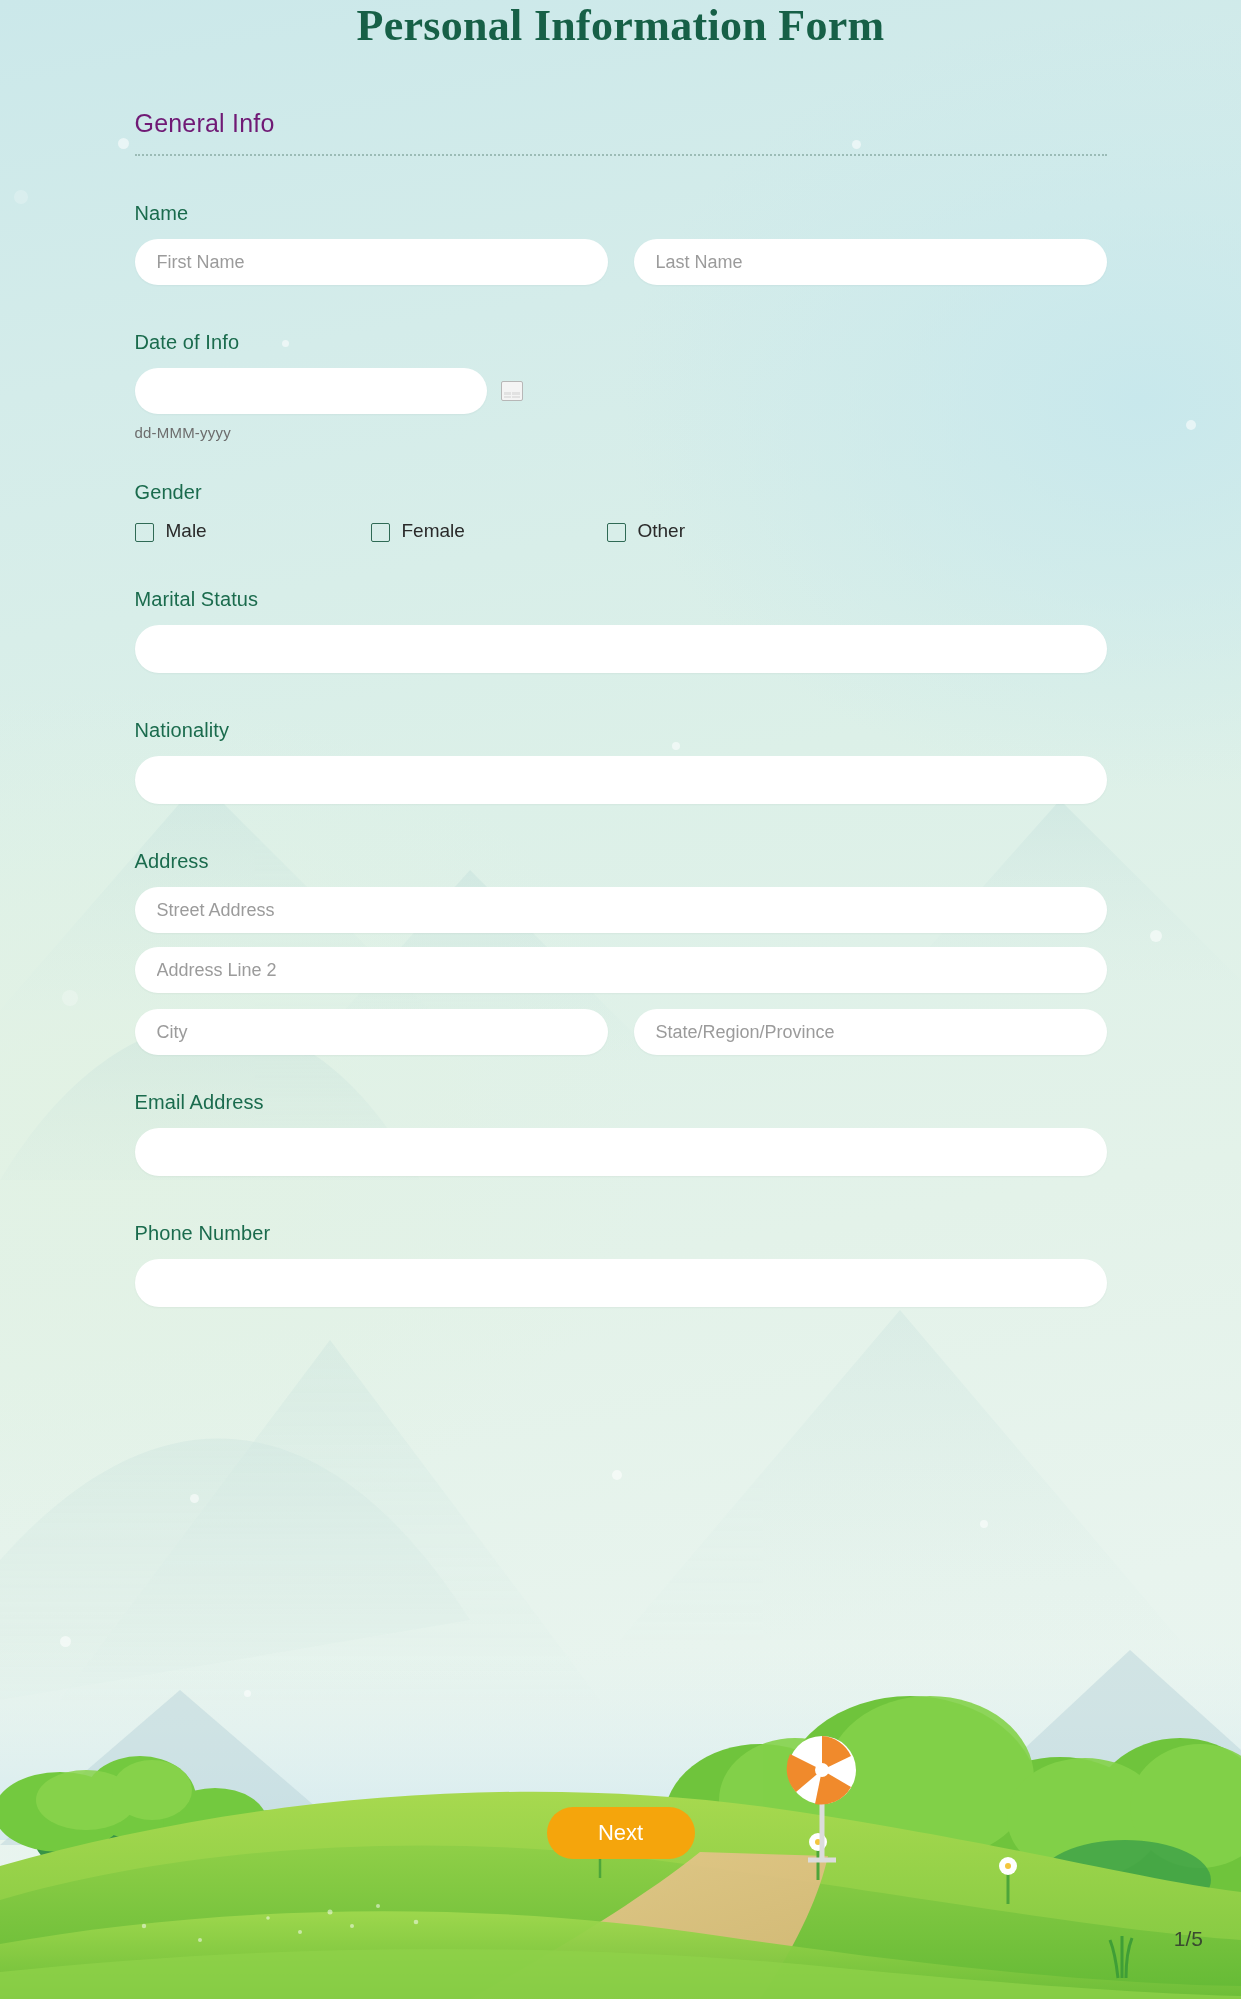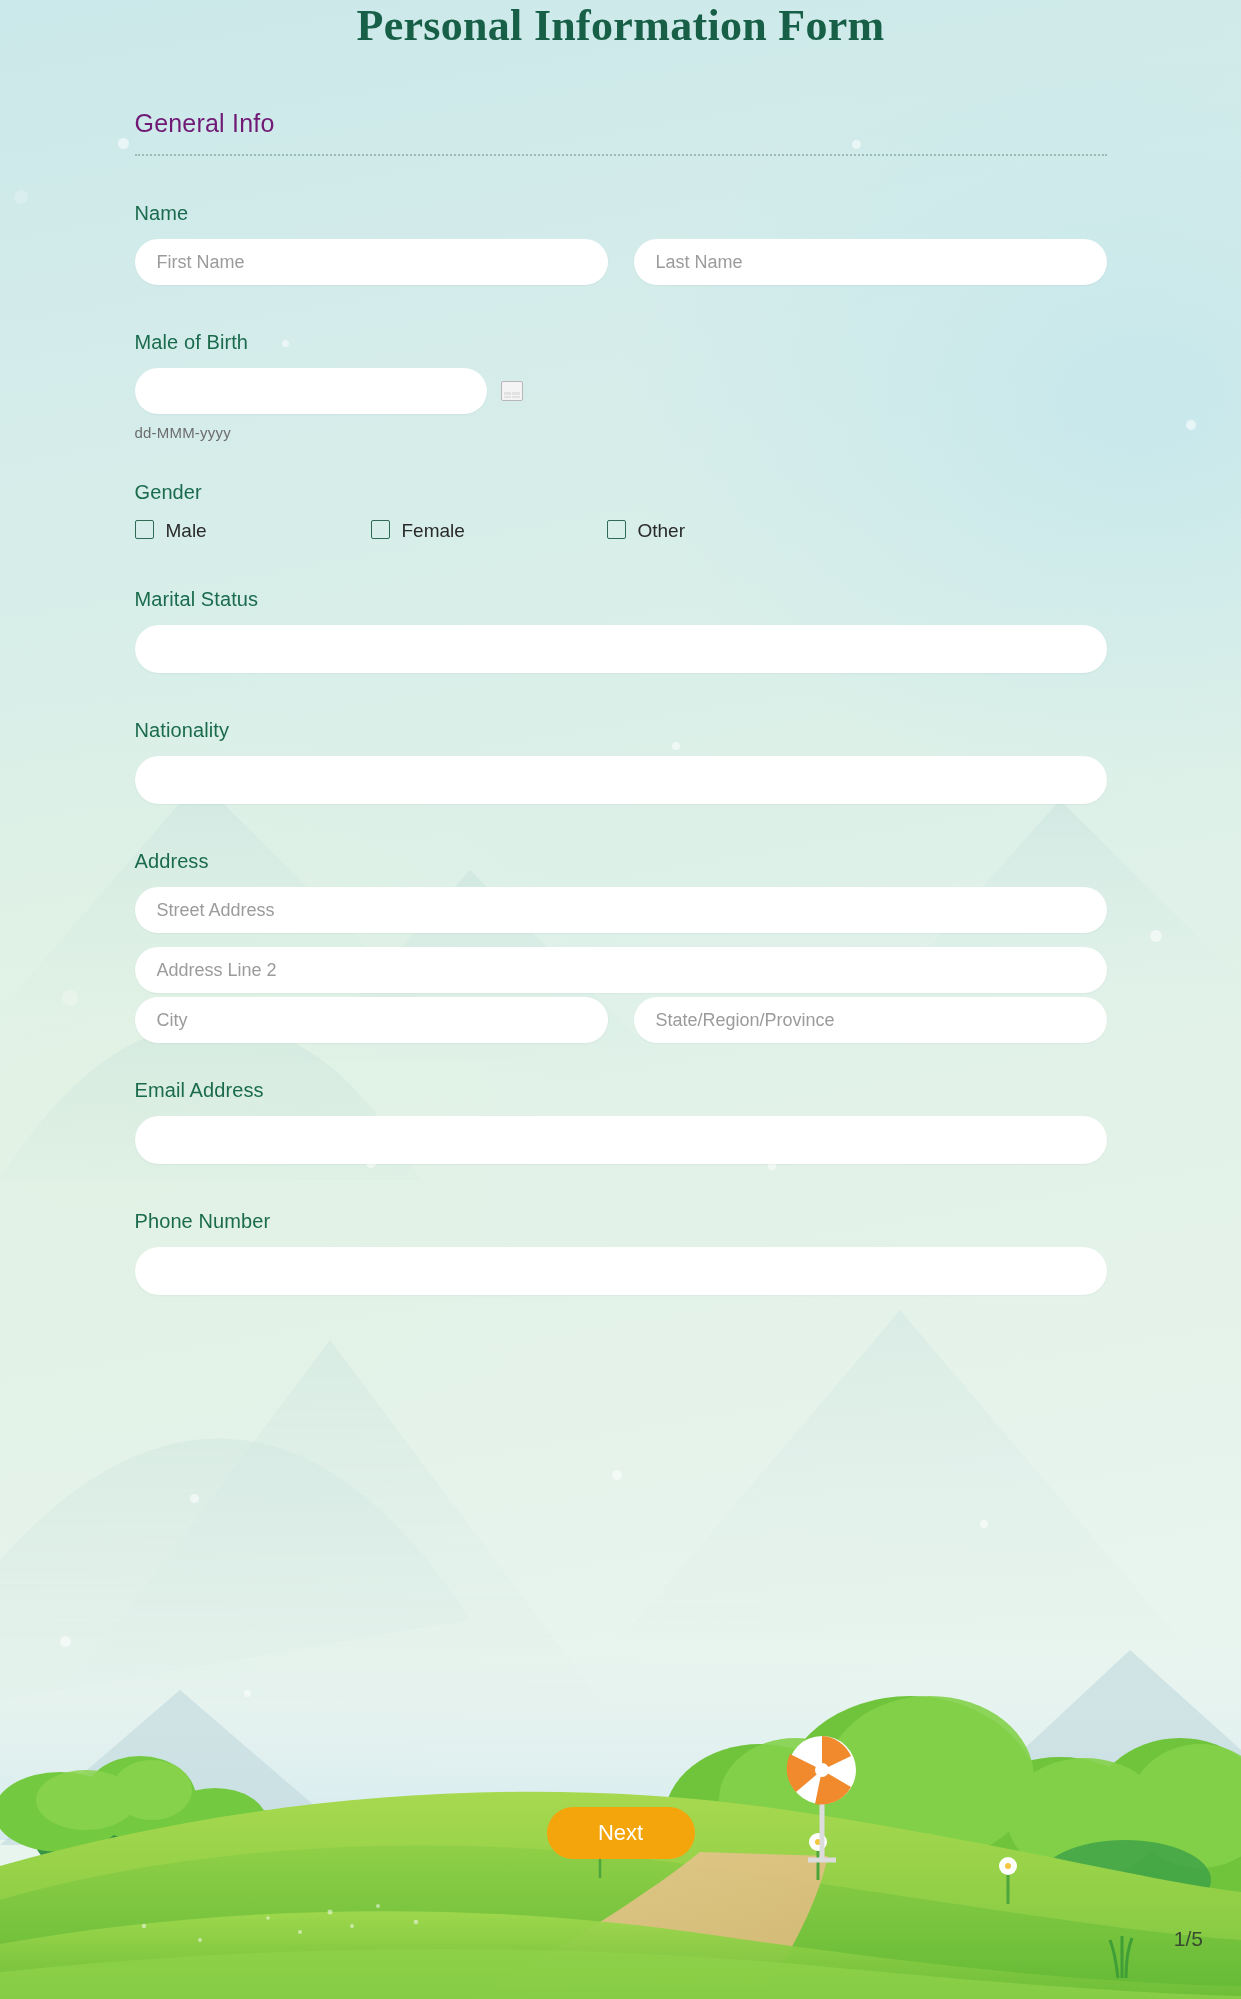--- a/index.html
+++ b/index.html
@@ -159,21 +159,21 @@
     letter-spacing: 0.2px;
   }
 
   
   .checkbox-row {
     display: flex;
     margin-top: 16px;
   }
   .checkbox-item {
     display: flex;
-    align-items: flex-start;
+    align-items: flex-end;
     gap: 12px;
     width: 236px;
     cursor: pointer;
   }
   .cbox {
     width: 19px; height: 19px;
     border: 1.6px solid #2f6a55;
     border-radius: 2px;
     background: transparent;
     flex: 0 0 auto;
@@ -407,21 +407,21 @@
 
     <div class="group">
       <div class="field-label">Name</div>
       <div class="row">
         <input class="pill" type="text" placeholder="First Name" style="">
         <input class="pill" type="text" placeholder="Last Name" style="">
       </div>
     </div>
 
     <div class="group">
-      <div class="field-label">Male of Birth</div>
+      <div class="field-label">Date of Info</div>
       <div class="dob-row">
         <input class="pill dob-input" type="text" placeholder="" style="">
         <span class="calendar-icon">
           <span class="cal-top"></span>
           <span class="cal-grid">
               <i></i>
               <i></i>
               <i></i>
               <i></i>
             </span>
@@ -466,21 +466,21 @@
       <div class="field-label">Address</div>
 
       <div class="row">
         <input class="pill" type="text" placeholder="Street Address" style="">
       </div>
 
       <div class="row">
         <input class="pill" type="text" placeholder="Address Line 2" style="">
       </div>
 
-      <div class="row" style="margin-top:4px;">
+      <div class="row" style="margin-top:16px;">
         <input class="pill" type="text" placeholder="City" style="">
         <input class="pill" type="text" placeholder="State/Region/Province" style="">
       </div>
 
     </div>
 
     <div class="group" style="margin-top:36px;">
       <div class="field-label">Email Address</div>
       <div class="row">
         <input class="pill pill-tall" type="text" placeholder="" style="">

